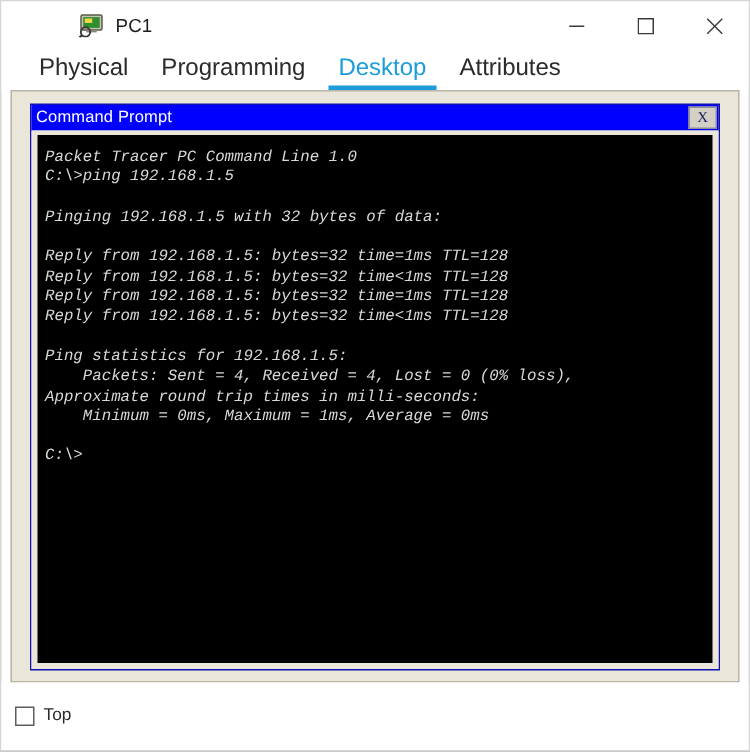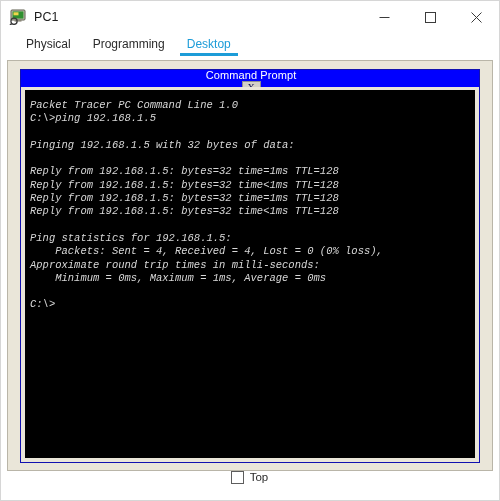--- a/index.html
+++ b/index.html
@@ -35,20 +35,21 @@
     background: #ffffff;
     display: flex;
     align-items: center;
     position: relative;
   }
   #title-bar-left {
     display: flex;
     align-items: center;
     padding-left: 8px;
     gap: 7px;
+    margin-left: 43px;
   }
   .app-icon {
     width: 18px;
     height: 16px;
     position: relative;
     display: block;
   }
   .app-title-text {
     font-size: 12.5px;
     color: #1b1b1b;
@@ -75,21 +76,21 @@
     height: 27px;
     min-height: 27px;
     background: #ffffff;
     display: flex;
     align-items: flex-start;
     padding-left: 14px;
     gap: 0px;
   }
   .tab {
     position: relative;
-    font-size: 12px;
+    font-size: 16px;
     color: #2b2b2b;
     padding: 5px 11px 7px 11px;
     line-height: 1;
     white-space: nowrap;
     cursor: default;
   }
   .tab.active { color: #1c9cd8; }
   .tab.active::after {
     content: "";
     position: absolute;
@@ -124,21 +125,20 @@
     margin: 0 5px 0 5px;
   }
   #console-title-bar {
     height: 17px;
     min-height: 17px;
     background: #0000ff;
     display: flex;
     align-items: center;
     justify-content: space-between;
     padding: 0 1px 0 3px;
-    flex-direction: column;
   }
   #console-title-text {
     color: #ffffff;
     font-size: 11px;
     line-height: 1;
     letter-spacing: 0.1px;
   }
   #console-close-button {
     width: 19px;
     height: 15px;
@@ -170,28 +170,27 @@
     padding: 9px 0 0 5px;
     white-space: pre;
     overflow: hidden;
     box-sizing: border-box;
     font-style: italic;
   }
   .console-line { min-height: 13.3px; }
 
   
   #footer-bar {
-    height: 29px;
+    height: 45px;
     min-height: 29px;
     background: #ffffff;
     display: flex;
     align-items: center;
     padding: 0 10px 0 9px;
     position: relative;
-    flex-direction: column;
   }
   #top-checkbox-group {
     display: flex;
     align-items: center;
     gap: 6px;
     cursor: default;
   }
   .checkbox-box {
     width: 13px;
     height: 13px;
@@ -250,20 +249,21 @@
           <line x1="10.5" y1="0.5" x2="0.5" y2="10.5" stroke="#3b3b3b" stroke-width="1"></line>
         </svg>
       </div>
     </div>
   </div>
 
   <div id="tab-strip">
     <div class="tab">Physical</div>
     <div class="tab">Programming</div>
     <div class="tab active">Desktop</div>
+    <div class="tab">Attributes</div>
   </div>
 
   <div id="desktop-panel">
 
     <div id="console-window">
 
       <div id="console-title-bar">
         <span id="console-title-text">Command Prompt</span>
         <span id="console-close-button">X</span>
       </div>

